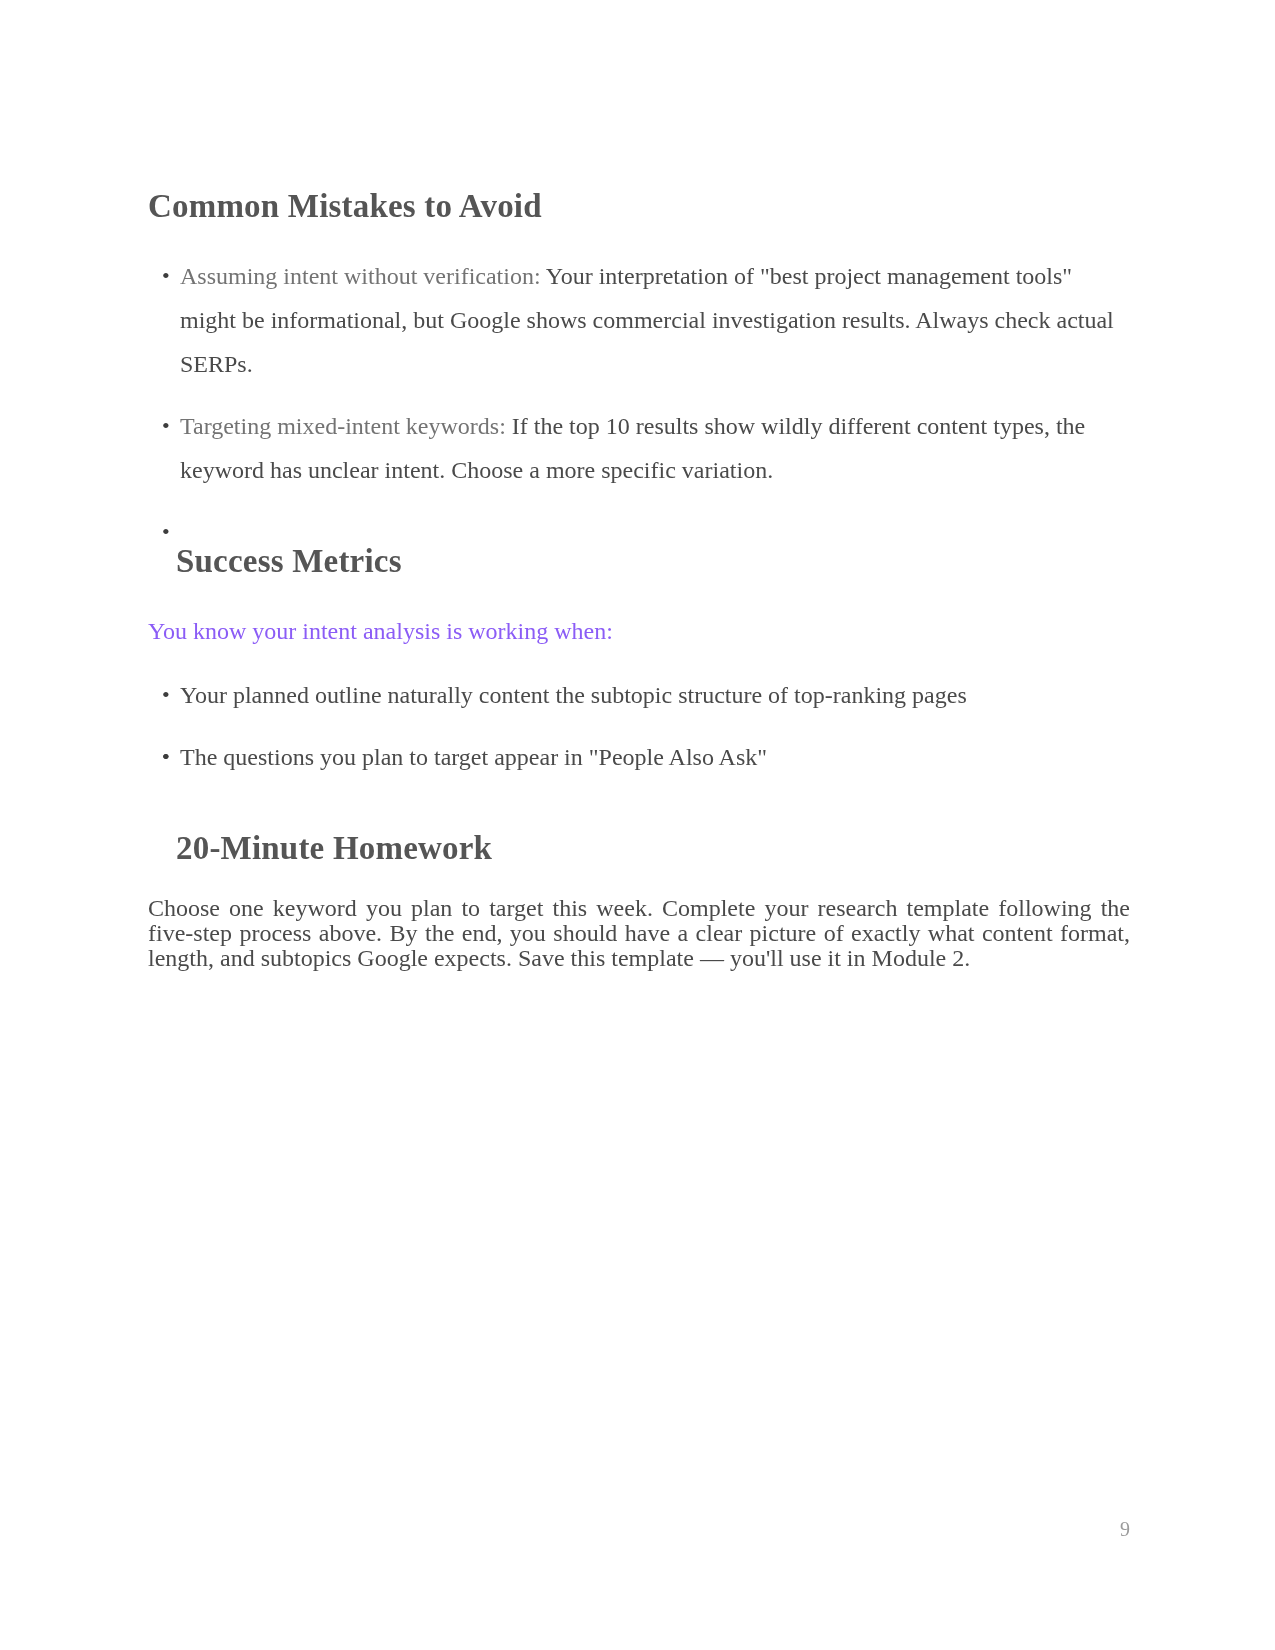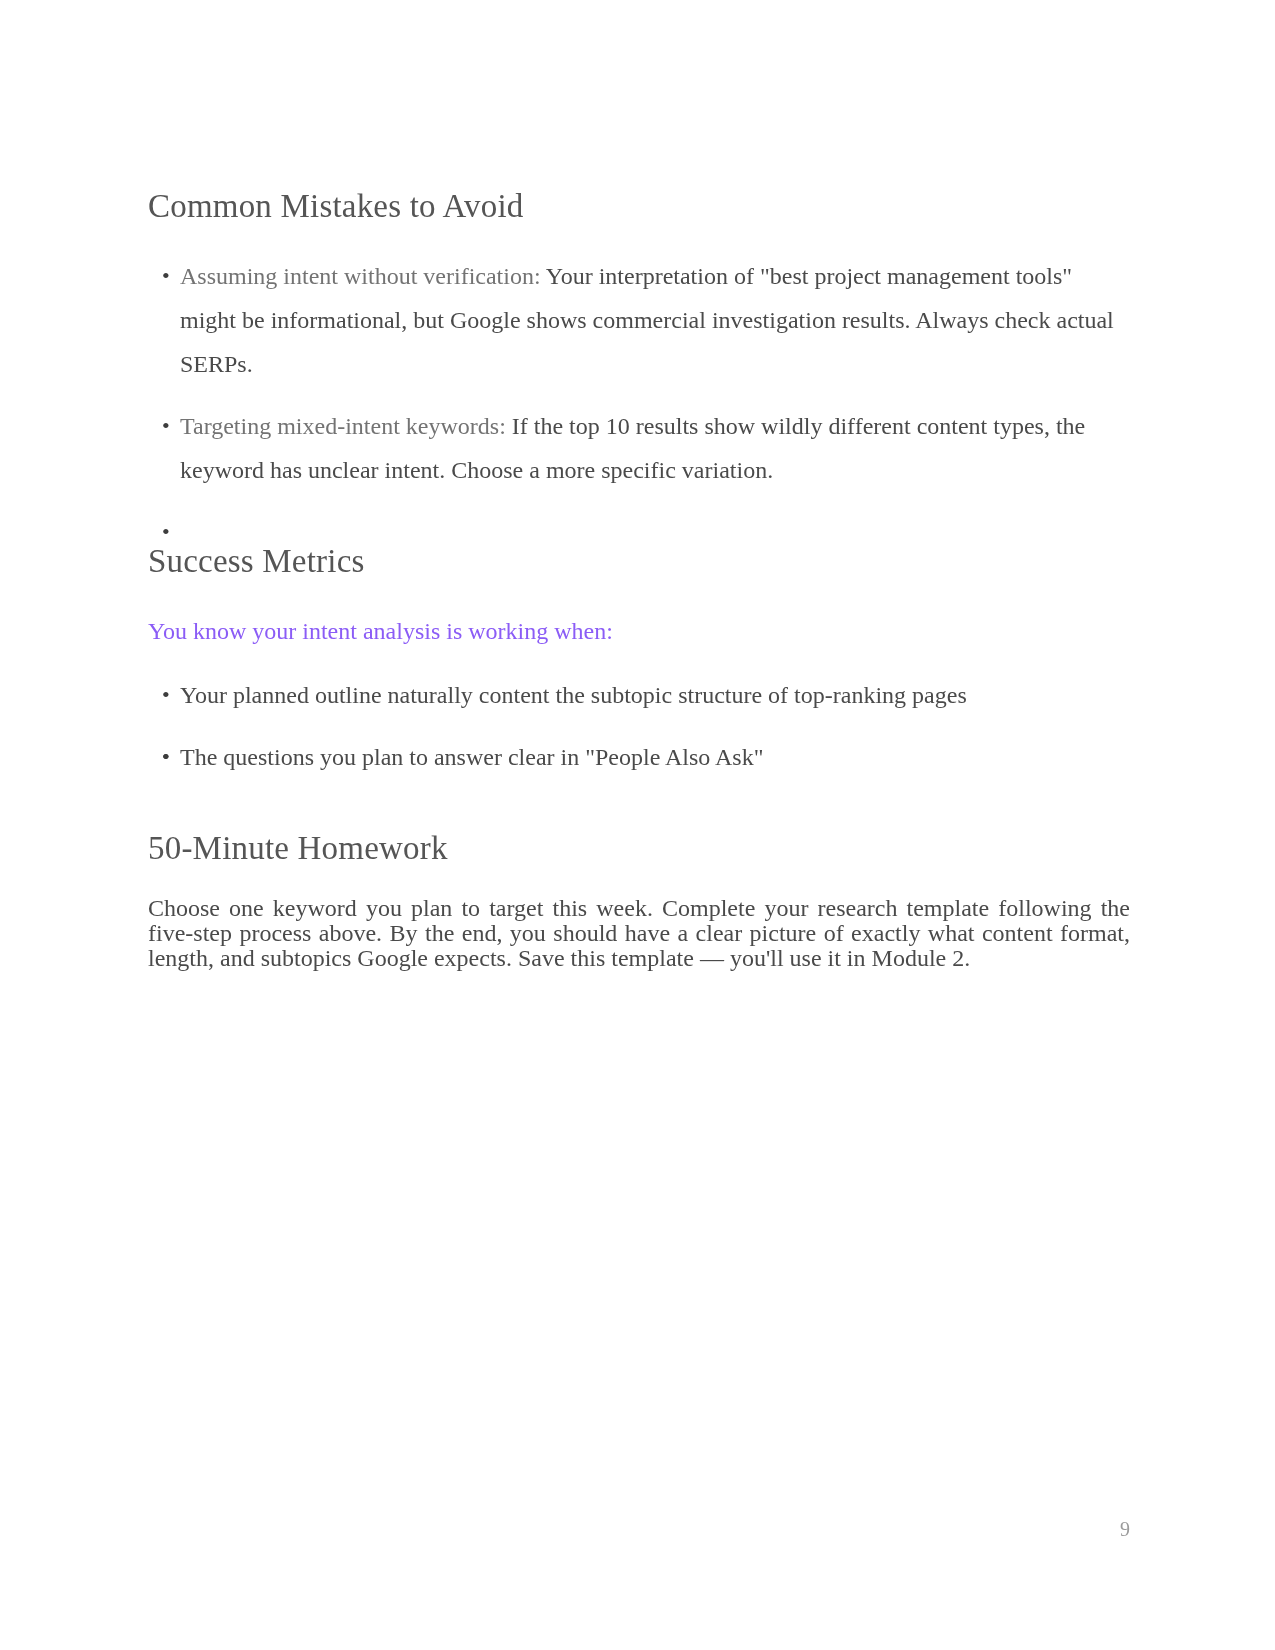--- a/index.html
+++ b/index.html
@@ -15,26 +15,26 @@
     position: absolute;
     left: 148px;
     top: 185px;
     width: 982px;
     color: #4a4a4a;
     font-size: 24px;
   }
   h2 {
     font-size: 33px;
     line-height: 43px;
-    font-weight: normal;
+    font-weight: bold;
     color: #555555;
     margin: 0 0 26px 0;
     letter-spacing: 0.2px;
   }
-  h2.spaced { margin-top: 48px; }
+  h2.spaced { margin-top: 48px; margin-left: 28px; }
   ul {
     list-style: none;
     margin: 0;
     padding: 0;
   }
   ul.with-gap { margin-top: 20px; }
   li {
     position: relative;
     padding-left: 32px;
     line-height: 44px;
@@ -103,26 +103,26 @@
       <ul class="with-gap">
         <li>
           <span class="marker">•</span>
           <span>Your planned outline naturally content the subtopic structure of top-ranking pages</span>
         </li>
         <li>
           <span class="marker">•</span>
         </li>
         <li>
           <span class="marker">•</span>
-          <span>The questions you plan to answer clear in "People Also Ask"</span>
+          <span>The questions you plan to target appear in "People Also Ask"</span>
         </li>
       </ul>
     </section>
 
     <section>
-      <h2 class="spaced">50-Minute Homework</h2>
+      <h2 class="spaced">20-Minute Homework</h2>
       <p class="homework">Choose one keyword you plan to target this week. Complete your research template following the five-step process above. By the end, you should have a clear picture of exactly what content format, length, and subtopics Google expects. Save this template — you'll use it in Module 2.</p>
     </section>
 
   </main>
 
   <div class="page-number">9</div>
 </div>
 
 </body></html>

